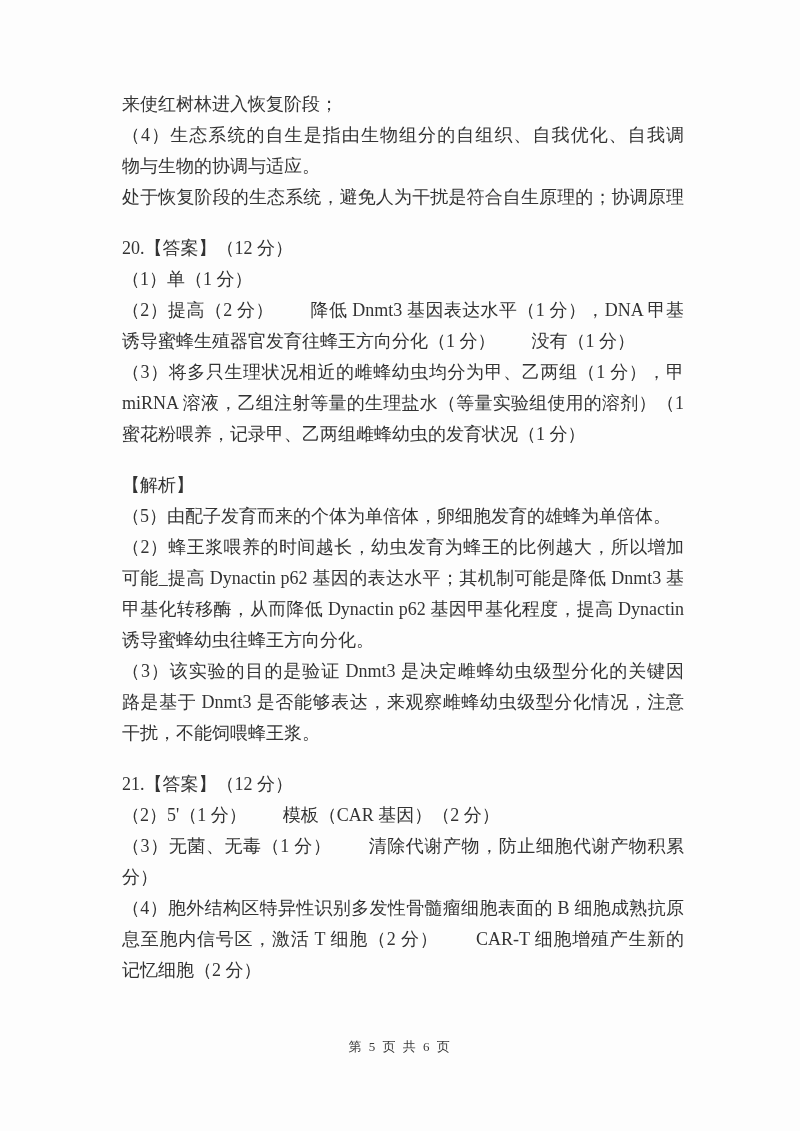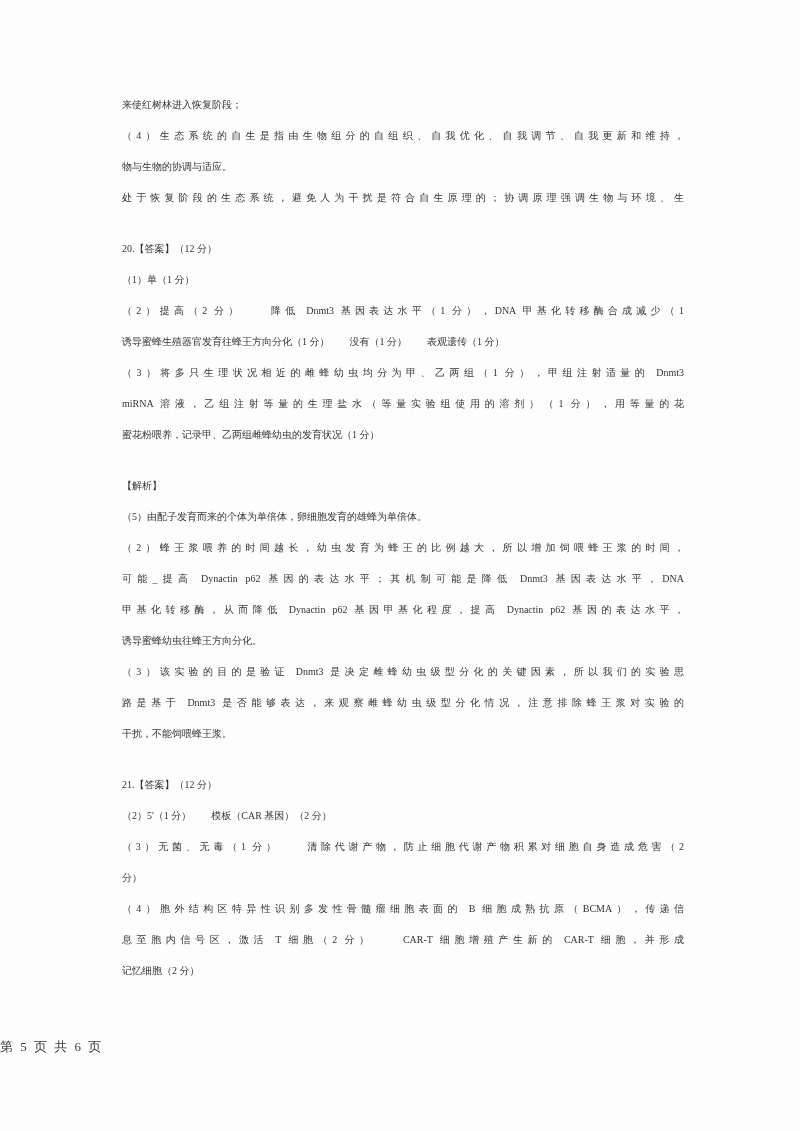--- a/index.html
+++ b/index.html
@@ -16,34 +16,35 @@
     overflow:hidden;
   }
   .content{
     position:absolute;
     left:122px;top:89px;
     width:562px;
   }
   .block{margin:0;}
   .block + .block{margin-top:20px;}
   .line{
-    font-size:10px;
+    font-size:18px;
     line-height:31px;
     height:31px;
     white-space:pre-wrap;
     overflow:hidden;
   }
   .fill{
     text-align:justify;
     text-align-last:justify;
   }
   .it{}
   .footer{
     position:absolute;
     left:0;right:0;top:1038px;
+    text-align:center;
     font-size:13px;
     line-height:18px;
     color:#3a3a3a;
     letter-spacing:2px;
   }
 </style>
 </head>
 <body>
 
 <div class="page">

